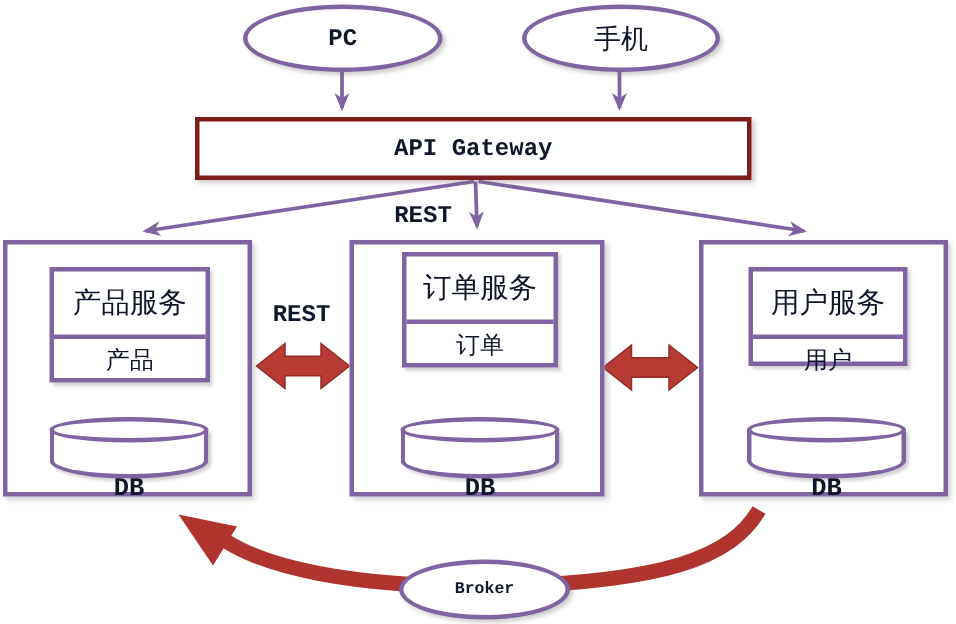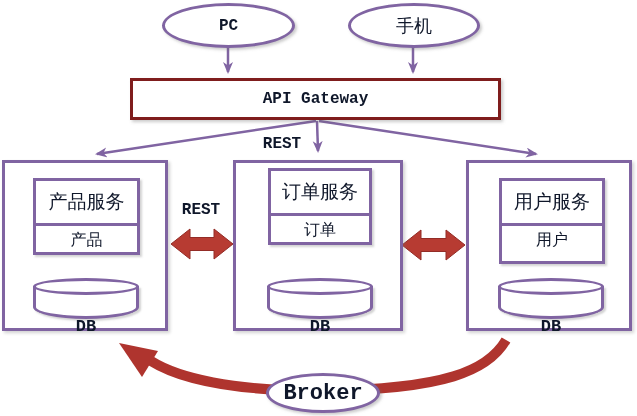--- a/index.html
+++ b/index.html
@@ -56,21 +56,21 @@
     position:absolute; left:0; top:0; width:100%; height:17px;
     box-sizing:border-box; background:#fff;
     border:3px solid #8064A2; border-radius:50%;
   }
   .cyl-label {
     position:absolute; left:0; right:0; top:15px; text-align:center;
     font-weight:bold; font-size:17px;margin-top:24px;
   }
   .broker {
     position:absolute; z-index:3; left:266px; top:373px; width:114px; height:40px;
-    font-weight:bold; font-size:22px;
+    font-weight:bold; font-size:11px;
   }
 </style>
 </head>
 <body>
 
 <div id="stage">
 
   <svg id="arrow-layer" viewBox="0 0 637 416" xmlns="http://www.w3.org/2000/svg">
     <defs>
       <marker id="ah" markerUnits="userSpaceOnUse" markerWidth="14" markerHeight="12" refX="10" refY="5" orient="auto">
@@ -128,21 +128,21 @@
     <div class="inner-row1">订单服务</div>
     <div class="inner-row2">订单</div>
   </div>
   <div class="cylinder" style="left:267px; top:278px;">
     <div class="cyl-body"></div>
     <div class="cyl-top"></div>
     <div class="cyl-label">DB</div>
   </div>
 
   <div class="outer-box" style="left:466px; top:160px; width:166px; height:171px;"></div>
-  <div class="inner-box" style="left:499px; top:178px; width:106px; height:86px;">
+  <div class="inner-box" style="left:499px; top:178px; width:106px; height:66px;">
     <div class="inner-row1">用户服务</div>
     <div class="inner-row2">用户</div>
   </div>
   <div class="cylinder" style="left:498px; top:278px;">
     <div class="cyl-body"></div>
     <div class="cyl-top"></div>
     <div class="cyl-label">DB</div>
   </div>
 
   <div class="shape ellipse broker">

